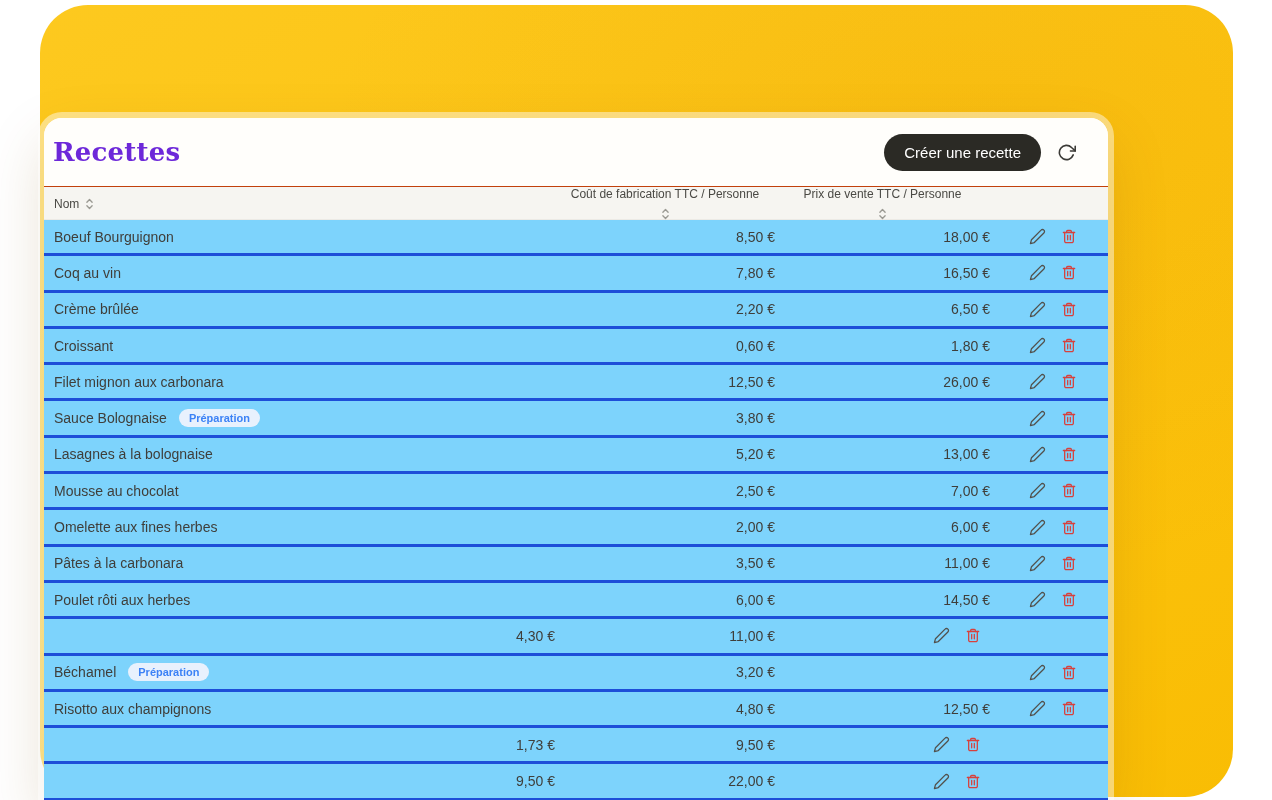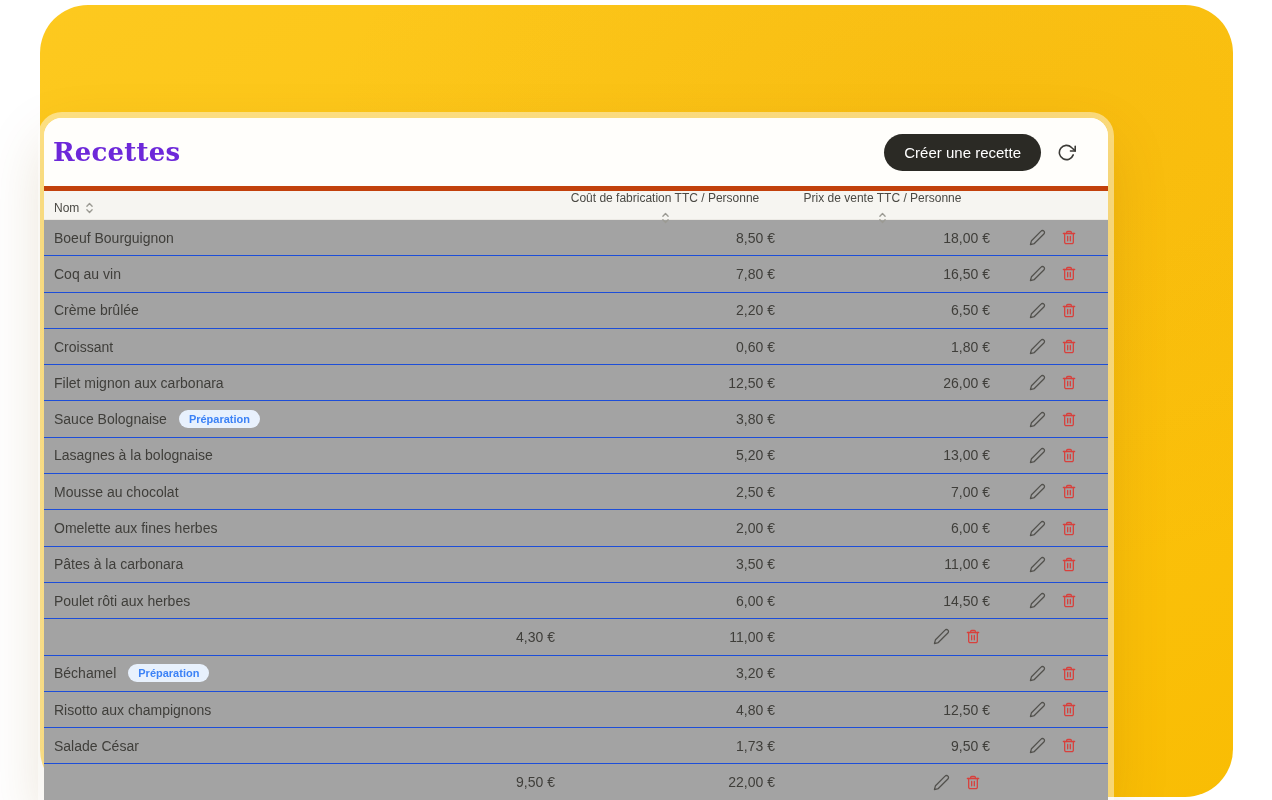--- a/index.html
+++ b/index.html
@@ -24,31 +24,31 @@
     justify-content:space-between; padding:0 30px 0 9px; background:#fffefb; }
   .title { font-family:"DejaVu Serif","Liberation Serif",serif; font-size:26px;
     font-weight:700; color:#6d28d9; letter-spacing:0.2px; }
   .header-actions { display:flex; align-items:center; gap:13px; }
   .create-btn { height:37px; padding:0 20px; border:none; border-radius:19px;
     background:var(--accent-dark,#2b2a25); color:#ffffff; font-size:15px;
     font-family:"Liberation Sans",sans-serif; cursor:pointer; }
   .refresh-btn { border:none; background:transparent; cursor:pointer; width:24px;
     height:24px; display:flex; align-items:center; justify-content:center; color:#3c3b37; }
 
-  .thead { height:34px; background:#f6f5f1; border-top:5px solid #c2410c;
+  .thead { height:34px; background:#f6f5f1; border-top:1px solid #c2410c;
     border-bottom:1px solid #eceae5; display:grid;
     grid-template-columns:1fr 220px 215px 96px; align-items:center;
     padding:0 22px 0 10px; }
   .th { font-size:12px; color:#4a4944; display:flex; align-items:center; gap:6px; cursor:pointer; }
   .th.right { justify-content:center;flex-direction:column; }
   .sort-icon { color:#9b9a93; flex:0 0 auto; }
 
   .row { height:36.3px; display:grid; grid-template-columns:1fr 220px 215px 96px;
-    align-items:center; padding:0 22px 0 10px; border-bottom:1px solid #1d4ed8;
-    background:#a3a3a3; }
+    align-items:center; padding:0 22px 0 10px; border-bottom:3px solid #1d4ed8;
+    background:#7dd3fc; }
   .name-cell { display:flex; align-items:center; font-size:14px; color:#3f3e3a; }
   .badge { margin-left:12px; background:var(--badge-bg,#e8f1fd);
     color:var(--badge-text,#3c82f6); font-size:11px; font-weight:700;
     padding:3px 10px; border-radius:11px; }
   .num { font-size:14px; color:#3f3e3a; text-align:right; }
   .actions-cell { display:flex; justify-content:flex-end; align-items:center;
     gap:14px; padding-right:8px; }
   .icon-btn { border:none; background:transparent; cursor:pointer; width:18px;
     height:18px; display:flex; align-items:center; justify-content:center; padding:0; }
   .icon-btn.edit { color:#52514d; }
@@ -440,24 +440,20 @@
           <path d="M18.5 6v13a2.3 2.3 0 0 1-2.3 2.3H7.8A2.3 2.3 0 0 1 5.5 19V6"></path>
           <path d="M8.5 6V4.4A1.4 1.4 0 0 1 9.9 3h4.2a1.4 1.4 0 0 1 1.4 1.4V6"></path>
           <path d="M10 10.5v6.5"></path>
                 <path d="M14 10.5v6.5"></path>
         </svg>
       </button>
     </div>
   </div>
 
   <div class="row">
-    <div class="name-cell">
-      <span>Salade César</span>
-
-    </div>
     <div class="num">1,73 €</div>
     <div class="num">9,50 €</div>
     <div class="actions-cell">
       <button class="icon-btn edit">
         <svg width="17" height="17" viewBox="0 0 24 24" fill="none" stroke="currentColor" stroke-width="1.8" stroke-linecap="round" stroke-linejoin="round">
           <path d="M17 3a2.83 2.83 0 1 1 4 4L7.5 20.5 2 22l1.5-5.5L17 3z"></path>
         </svg>
       </button>
       <button class="icon-btn delete">
         <svg width="16" height="17" viewBox="0 0 24 24" fill="none" stroke="currentColor" stroke-width="1.9" stroke-linecap="round" stroke-linejoin="round">

